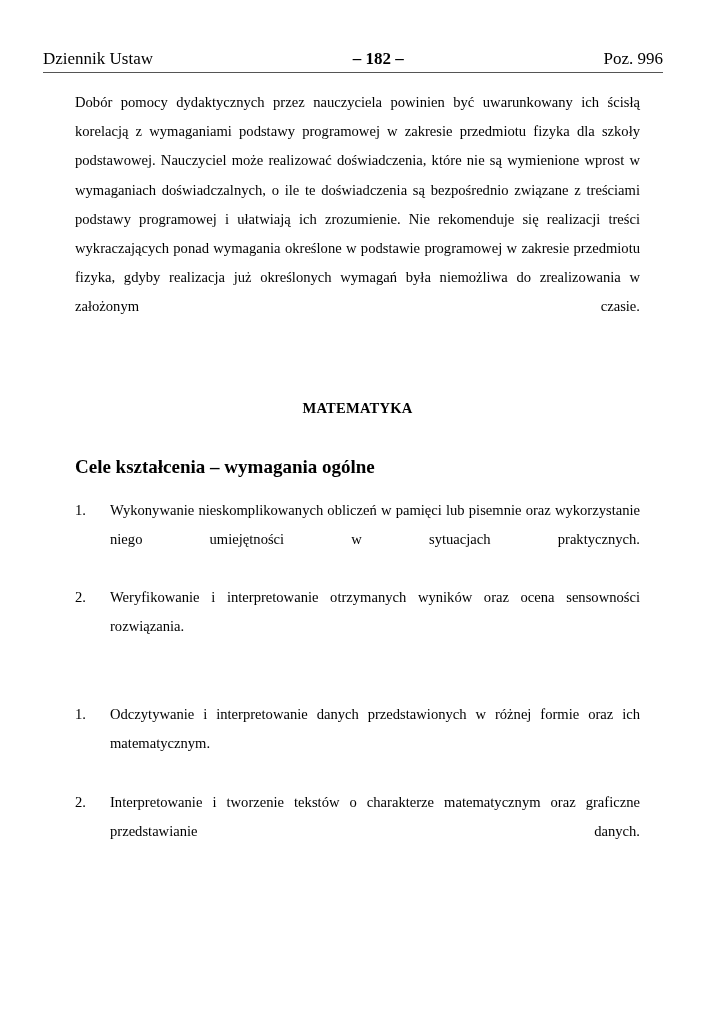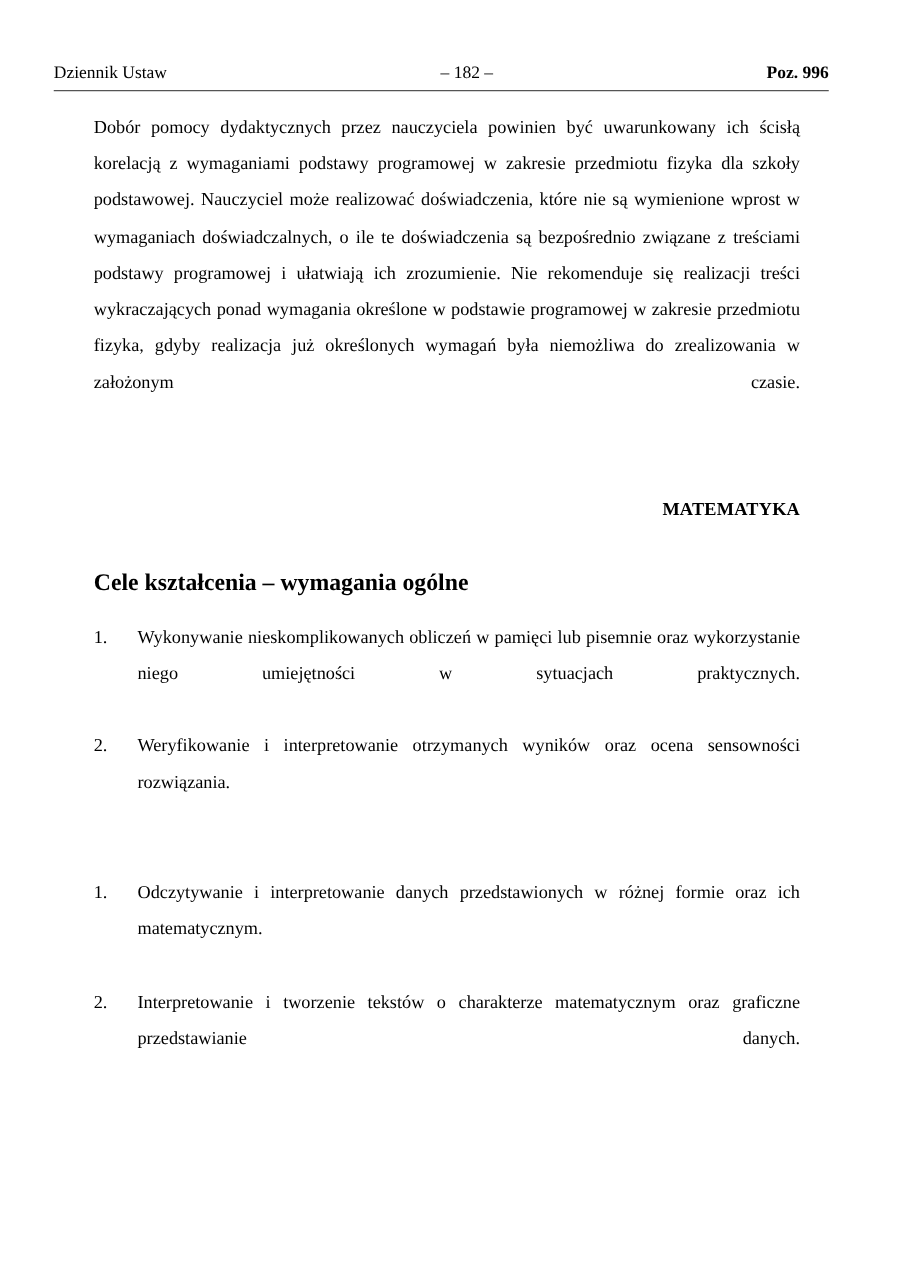--- a/index.html
+++ b/index.html
@@ -31,27 +31,27 @@
     position: absolute;
     left: 43px;
     top: 49px;
     width: 620px;
     height: 24px;
   }
   .page-header .hdr-row {
     display: flex;
     align-items: baseline;
     justify-content: space-between;
-    font-size: 14px;
+    font-size: 17px;
     line-height: 19px;
     white-space: nowrap;
   }
   .hdr-left   { text-align: left; }
-  .hdr-center { text-align: center; flex: 1 1 auto; }
-  .hdr-right  { text-align: left; font-weight: bold; }
+  .hdr-center { text-align: center; flex: 1 1 auto; font-weight: bold; }
+  .hdr-right  { text-align: left; }
 
   .header-rule {
     position: absolute;
     left: 43px;
     top: 72px;
     width: 620px;
     height: 0;
     border-top: 1.1px solid #555555;
   }
 
@@ -75,21 +75,21 @@
   p.para.indent-first {
     text-indent: 35px;
   }
 
   .spacer-line { height: 29.2px; }
   .spacer-half { height: 14px; }
 
   
   .heading-center {
     margin: 0;
-    text-align: right;
+    text-align: center;
     font-weight: bold;
     font-size: 14.6px;
     line-height: 29.2px;
     letter-spacing: 0.2px;
   }
 
   
   .heading-left {
     margin: 0;
     text-align: left;

